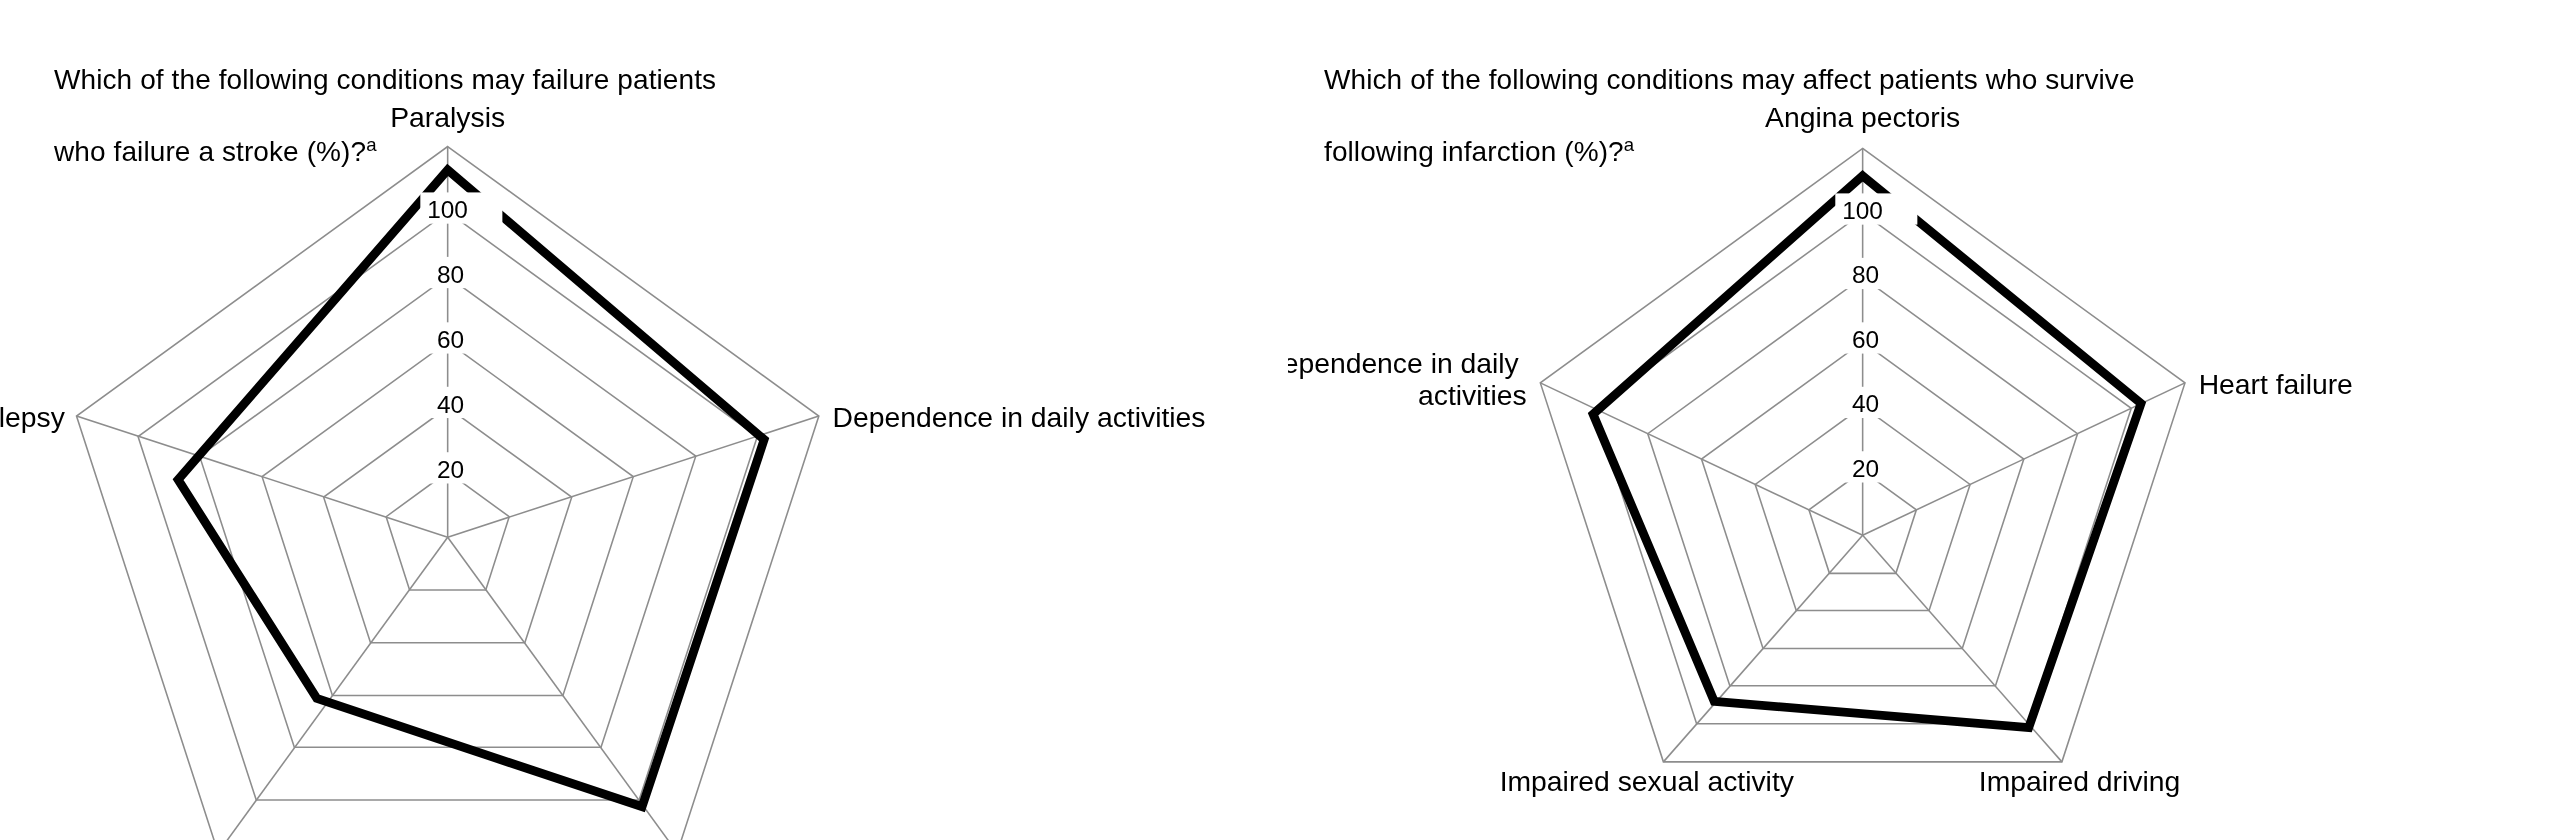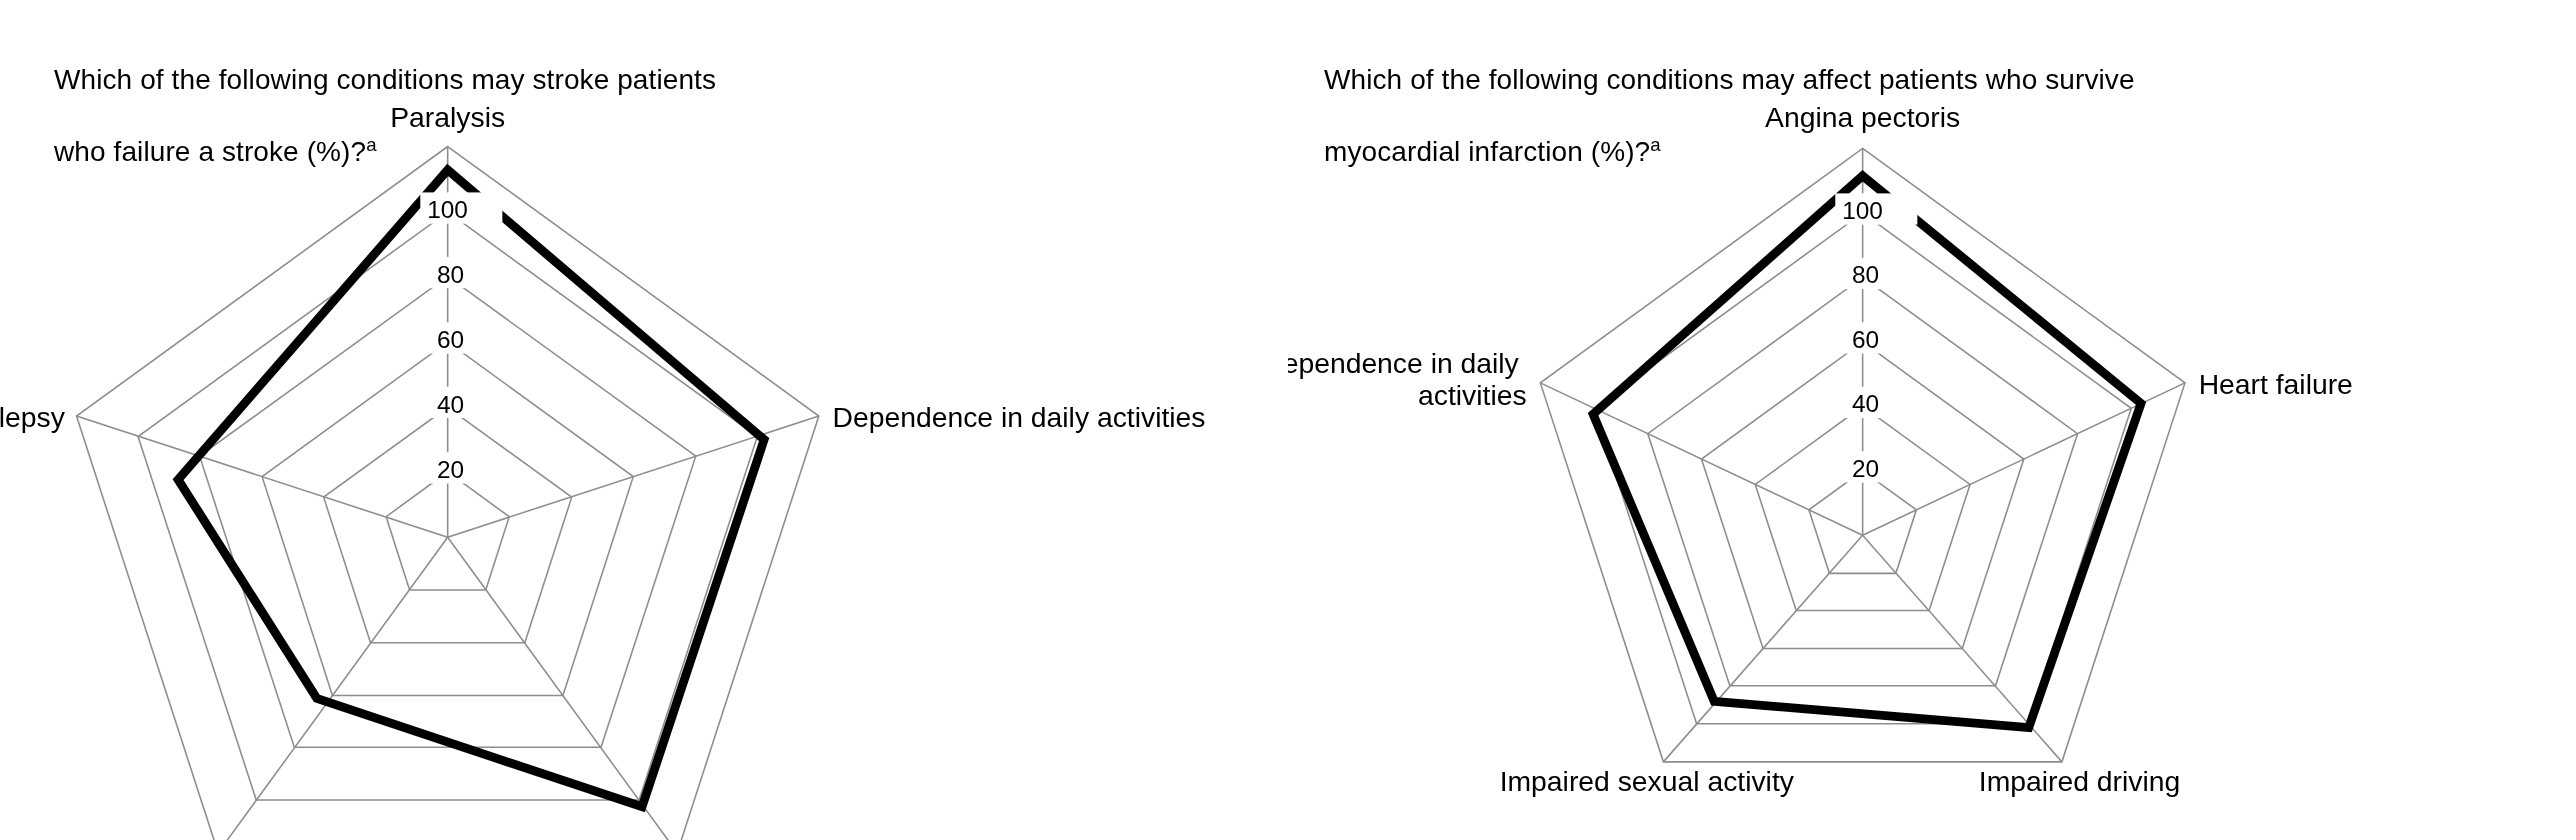--- a/index.html
+++ b/index.html
@@ -24,21 +24,21 @@
   .tick-label{font-family:"Liberation Sans",sans-serif;font-size:25px;fill:#000;}
   .tick-bg{fill:#ffffff;}
 </style>
 </head>
 <body>
 
 <div class="page">
 
   <section class="panel panel-left">
     <h2 class="panel-title">
-      <span>Which of the following conditions may stroke patients</span><br>
+      <span>Which of the following conditions may failure patients</span><br>
       <span>who failure a stroke (%)?</span><sup>a</sup>
     </h2>
 
     <div class="radar-wrap">
       <svg viewBox="0 0 1318 860" xmlns="http://www.w3.org/2000/svg">
 
         <g>
           <polygon class="grid-ring" points="458,150 838,426 693,873 223,873 78,426"></polygon>
           <polygon class="grid-ring" points="458,217 775,447 654,819 262,819 141,447"></polygon>
           <polygon class="grid-ring" points="458,283 712,467 615,765 301,765 204,467"></polygon>
@@ -82,21 +82,21 @@
           <text class="axis-label" x="66" y="437" text-anchor="end">Epilepsy</text>
         </g>
 
       </svg>
     </div>
   </section>
 
   <section class="panel panel-right">
     <h2 class="panel-title">
       <span>Which of the following conditions may affect patients who survive</span><br>
-      <span>myocardial infarction (%)?</span><sup>a</sup>
+      <span>following infarction (%)?</span><sup>a</sup>
     </h2>
 
     <div class="radar-wrap">
       <svg viewBox="0 0 1318 860" xmlns="http://www.w3.org/2000/svg">
 
         <g>
           <polygon class="grid-ring" points="588,152 918,392 792,780 384,780 258,392"></polygon>
           <polygon class="grid-ring" points="588,218 863,418 758,741 418,741 313,418"></polygon>
           <polygon class="grid-ring" points="588,284 808,444 724,702 452,702 368,444"></polygon>
           <polygon class="grid-ring" points="588,350 753,470 690,664 486,664 423,470"></polygon>

